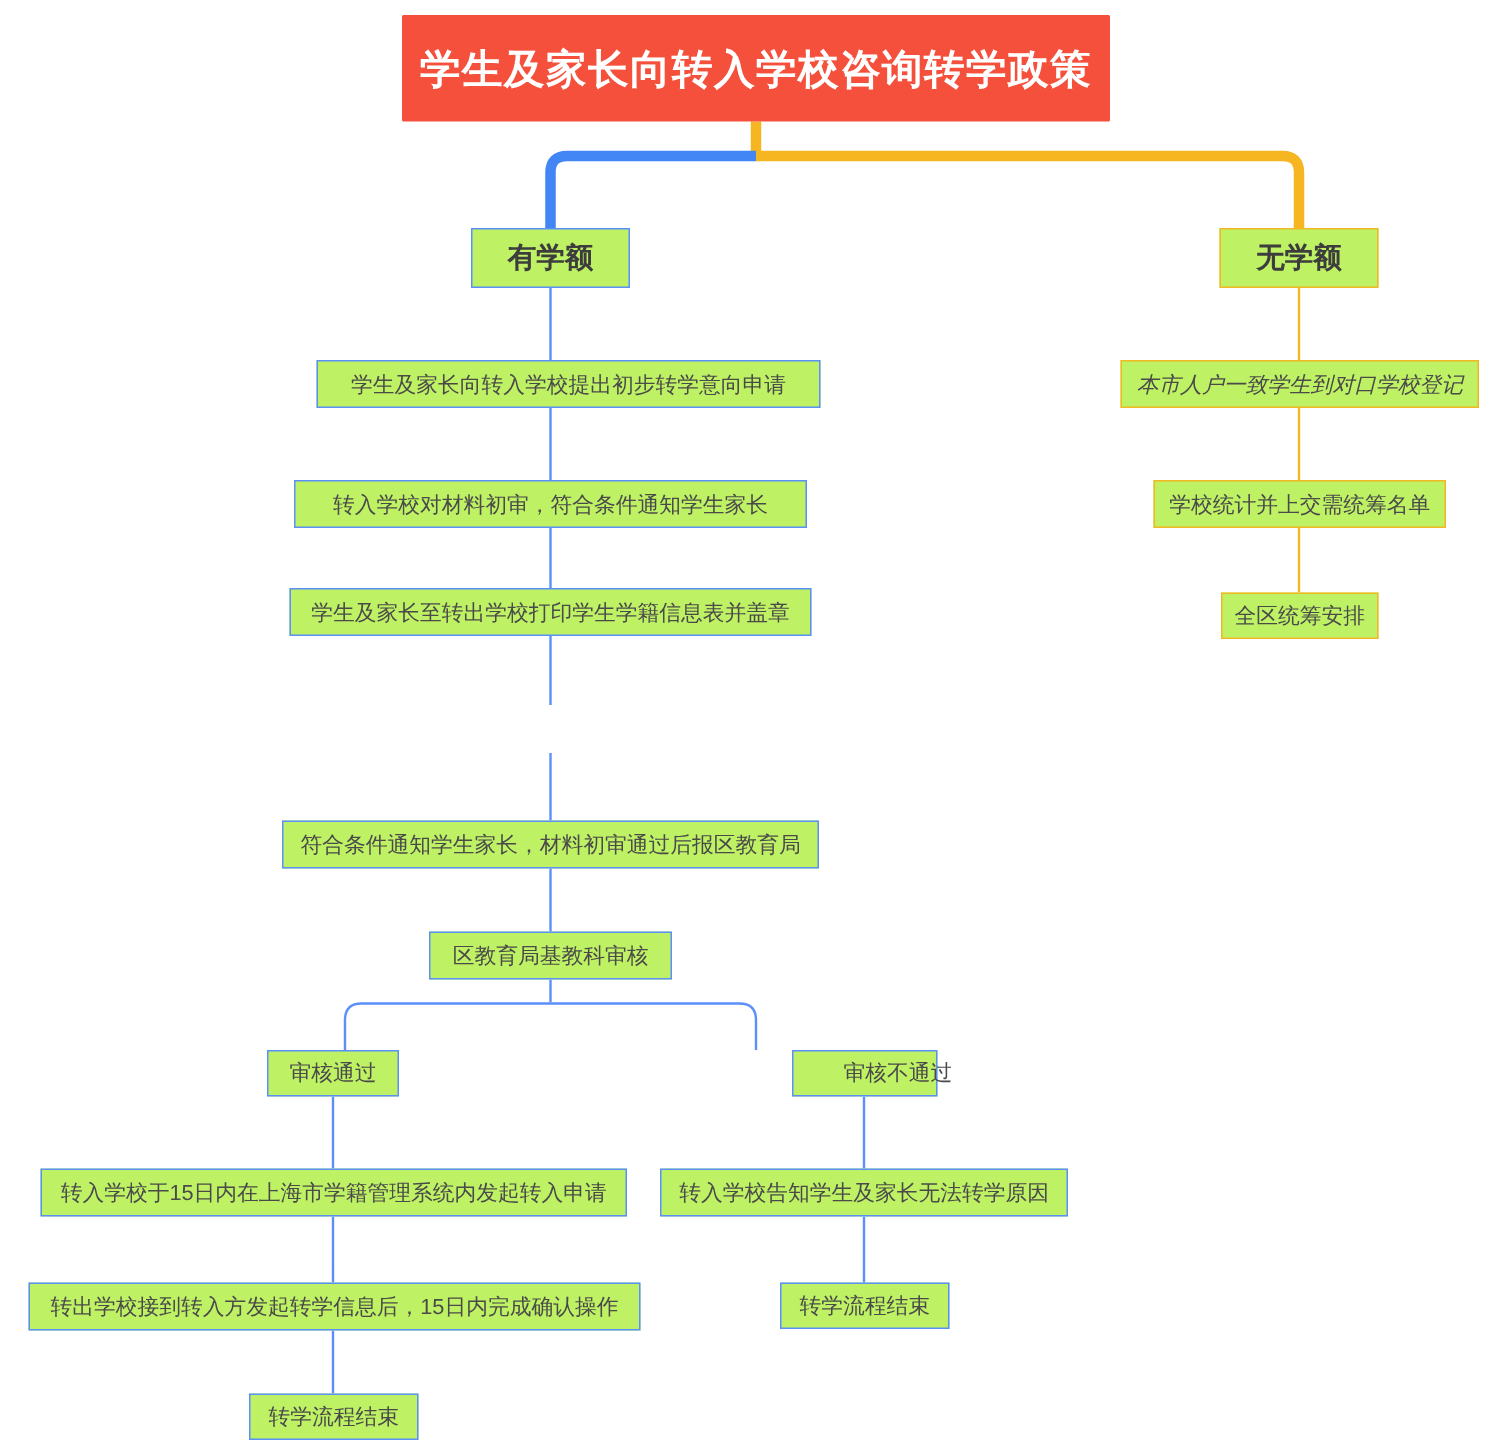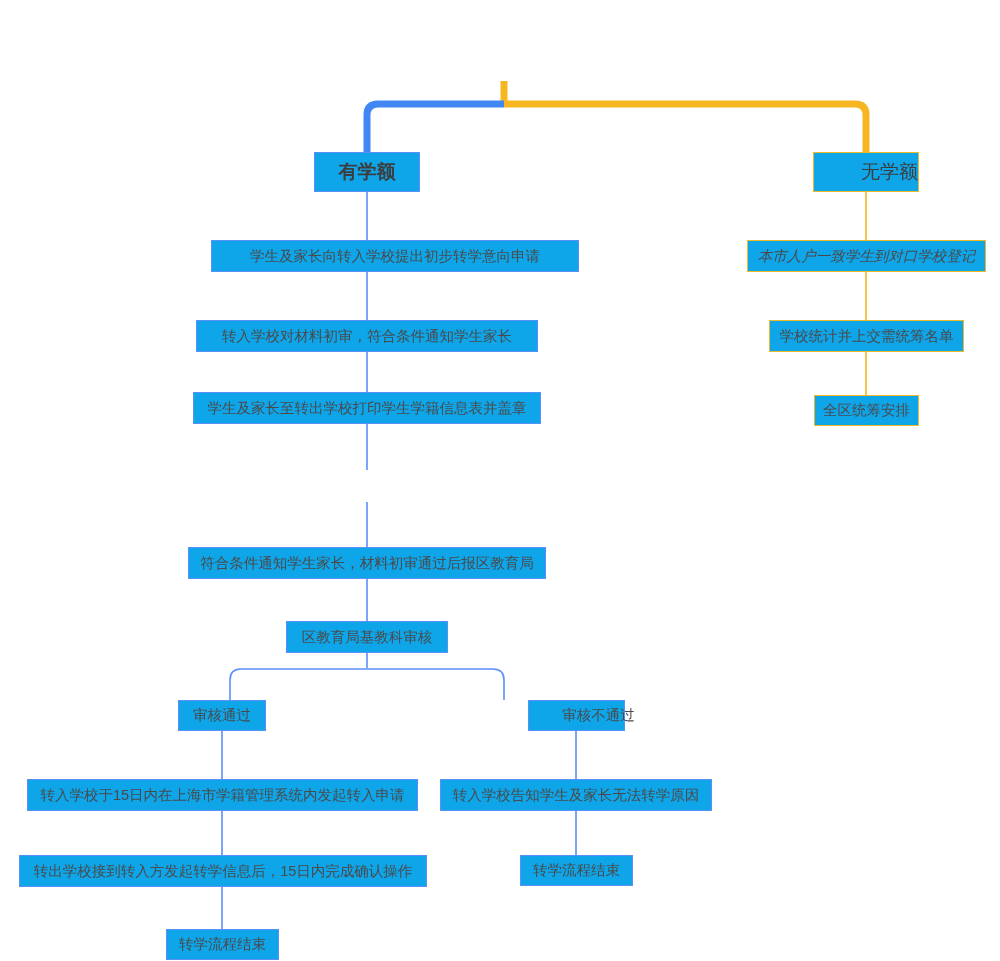--- a/index.html
+++ b/index.html
@@ -27,44 +27,43 @@
     pointer-events: none;
   }
   .node {
     position: absolute;
     box-sizing: border-box;
     display: flex;
     align-items: center;
     justify-content: center;
     text-align: center;
     white-space: nowrap;
-    background: #0ea5e9;
+    background: #bef264;
     z-index: 2;
   }
   .node-title {
     background: #f4503c;
     border: none;
     color: #ffffff;
     font-weight: bold;
     font-size: 27px;
     letter-spacing: 1px;
     border-radius: 1px;
   }
   .node-branch-blue {
     border: 1.6px solid #5b8ff9;
     color: #3d3d3d;
     font-weight: bold;
     font-size: 19px;
   }
   .node-branch-yellow {
     border: 1.6px solid #f2b824;
     color: #3d3d3d;
-    font-weight: normal;
+    font-weight: bold;
     font-size: 19px;
-    justify-content: flex-end;
   }
   .node-blue {
     border: 1.3px solid #5b8ff9;
     color: #4a4a4a;
     font-size: 14.5px;
   }
   .node-yellow {
     border: 1.3px solid #f2b824;
     color: #4a4a4a;
     font-size: 14.5px;
@@ -100,30 +99,33 @@
     <path d="M 222 887 L 222 929" stroke="#5b8ff9" stroke-width="1.6" fill="none"></path>
 
     <path d="M 576 731 L 576 779" stroke="#5b8ff9" stroke-width="1.6" fill="none"></path>
     <path d="M 576 811 L 576 855" stroke="#5b8ff9" stroke-width="1.6" fill="none"></path>
 
     <path d="M 866 192 L 866 240" stroke="#f2b824" stroke-width="1.6" fill="none"></path>
     <path d="M 866 272 L 866 320" stroke="#f2b824" stroke-width="1.6" fill="none"></path>
     <path d="M 866 352 L 866 395" stroke="#f2b824" stroke-width="1.6" fill="none"></path>
   </svg>
 
+  <div class="node node-title" style="left:268px; top:10px; width:472px; height:71px;">
+    <span>学生及家长向转入学校咨询转学政策</span>
+  </div>
 
   <div class="node node-branch-blue" style="left:314px; top:152px; width:106px; height:40px;">
     <span>有学额</span>
   </div>
 
   <div class="node node-branch-yellow" style="left:813px; top:152px; width:106px; height:40px;">
     <span>无学额</span>
   </div>
 
-  <div class="node node-blue" style="left:211px; top:240px; width:368px; height:32px;">
+  <div class="node node-blue" style="left:211px; top:240px; width:336px; height:32px;">
     <span>学生及家长向转入学校提出初步转学意向申请</span>
   </div>
 
   <div class="node node-blue" style="left:196px; top:320px; width:342px; height:32px;">
     <span>转入学校对材料初审，符合条件通知学生家长</span>
   </div>
 
   <div class="node node-blue" style="left:193px; top:392px; width:348px; height:32px;">
     <span>学生及家长至转出学校打印学生学籍信息表并盖章</span>
   </div>

